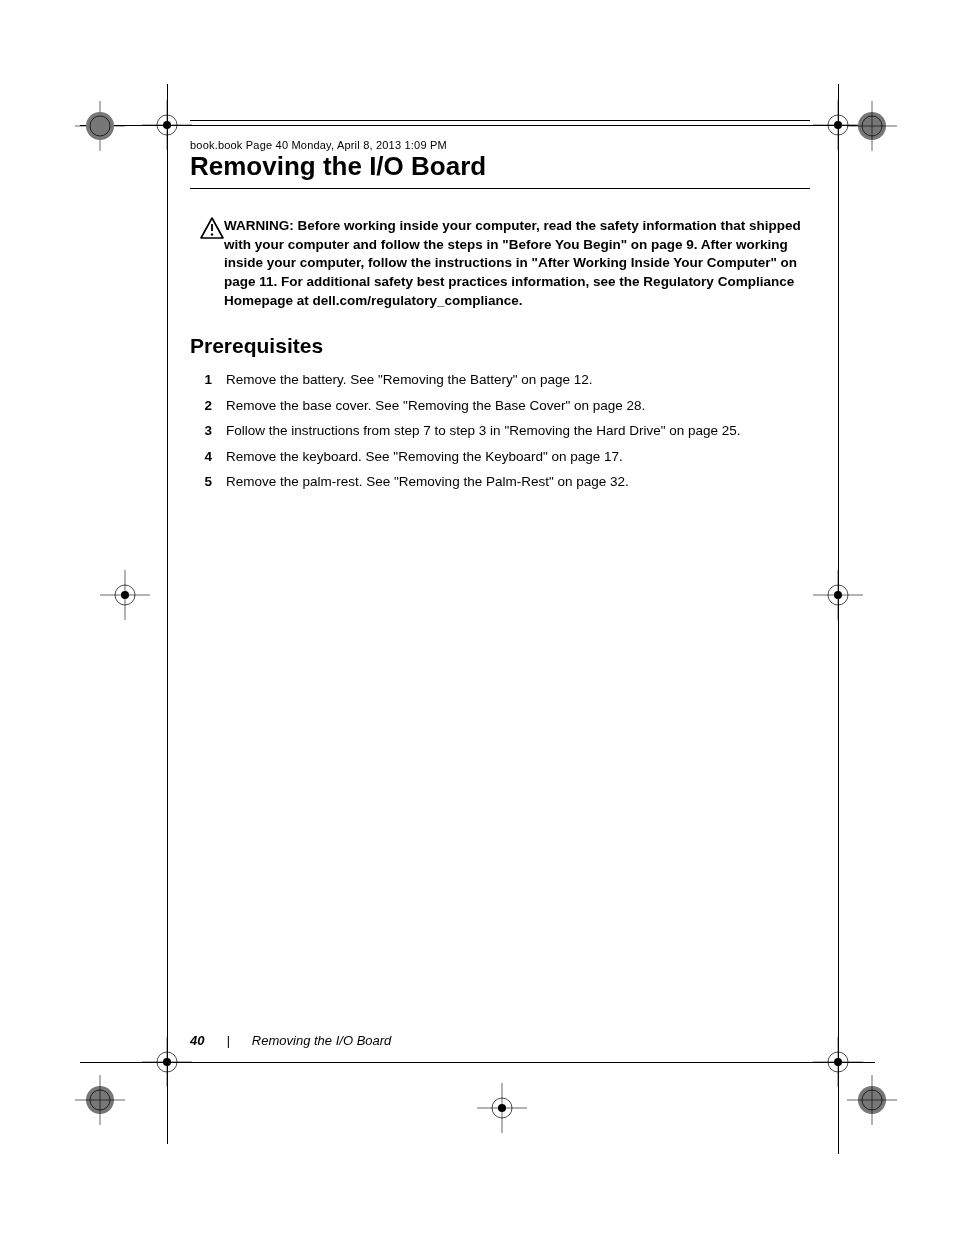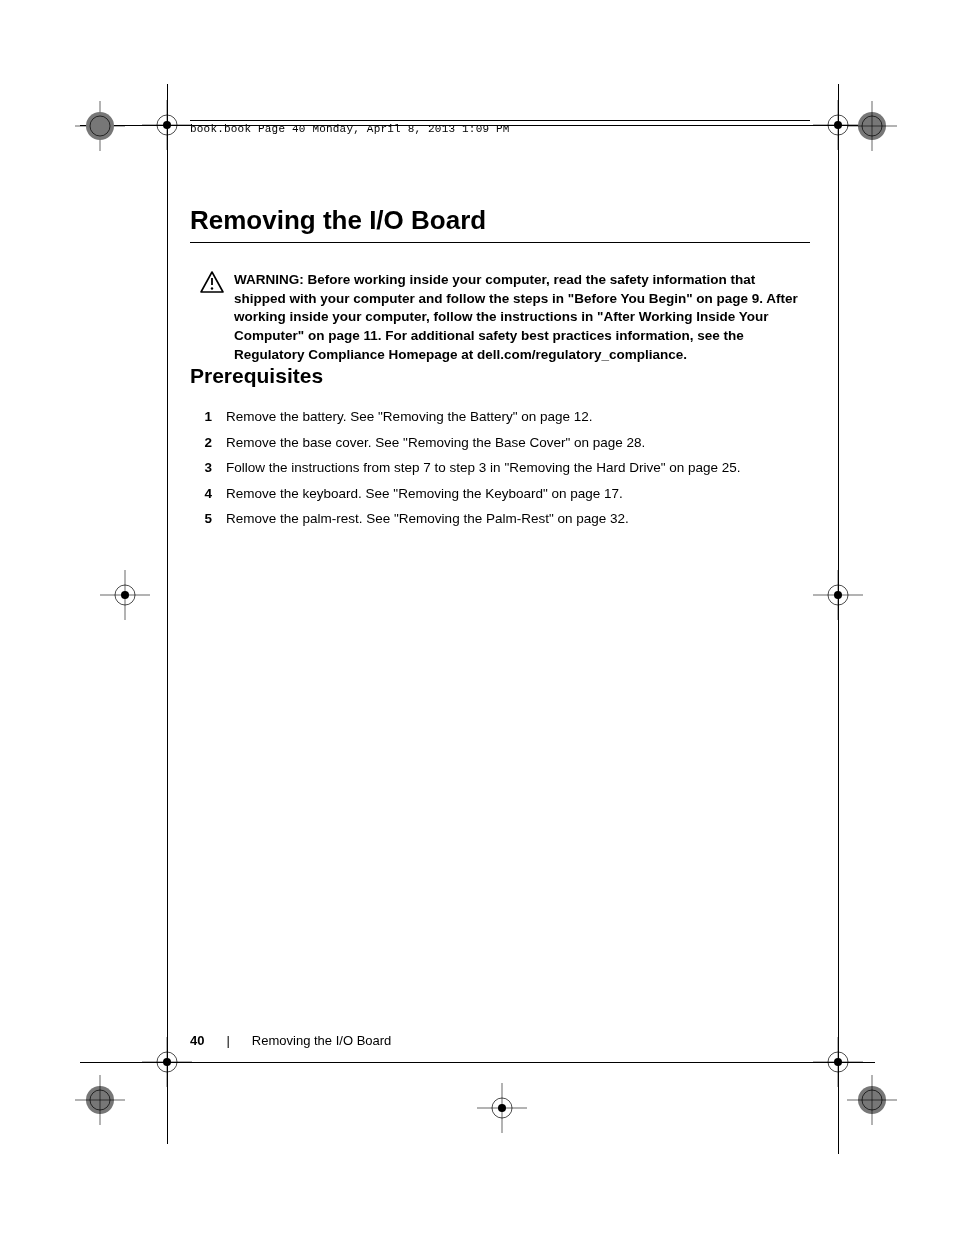--- a/index.html
+++ b/index.html
@@ -12,54 +12,53 @@
     position: relative;
   }
   .page {
     position: absolute;
     left: 190px;
     top: 120px;
     width: 620px;
   }
   .header-line {
     font-size: 11px;
-    font-family: Liberation Mono, monospace;
+    font-family: Liberation Sans, sans-serif;
     border-top: 0.5px solid #000;
-    padding-top: 2px;
-    margin-bottom: 70px;
+    padding-top: 18px;
     letter-spacing: 0.2px;
   }
   h1.title {
     font-size: 26px;
     font-weight: 700;
     margin-bottom: 6px;
   }
   .title-rule {
     border: none;
     border-top: 1px solid #000;
     margin-bottom: 28px;
   }
   .warning-block {
     display: flex;
-    gap: 10px;
+    margin-bottom: 24px;
     padding-left: 10px;
   }
   .warning-text {
     font-size: 13.5px;
     font-weight: 700;
     line-height: 1.38;
     flex: 1;
   }
   .warning-label {
     font-weight: 700;
   }
   h2.section {
     font-size: 21px;
     font-weight: 700;
-    margin-bottom: 19px;
+    margin-bottom: 12px;
   }
   ol.steps {
     list-style: none;
     padding-left: 12px;
   }
   ol.steps li {
     display: flex;
     gap: 14px;
     font-size: 13.5px;
     line-height: 1.45;
@@ -72,20 +71,21 @@
   }
   ol.steps li .txt { flex: 1; }
   .footer {
     position: absolute;
     left: 190px;
     top: 1033px;
     font-size: 13px;
     display: flex;
     align-items: center;
     gap: 22px;
+    font-style: italic;
   }
   .footer .pnum { font-weight: 700; }
   .footer .sep { color: #000; }
   
   .reg { position: absolute; }
   .reg svg { display: block; }
   .cross-long-h { position:absolute; background:#000; height:0.6px; }
   .cross-long-v { position:absolute; background:#000; width:0.6px; }
 </style>
 </head>

